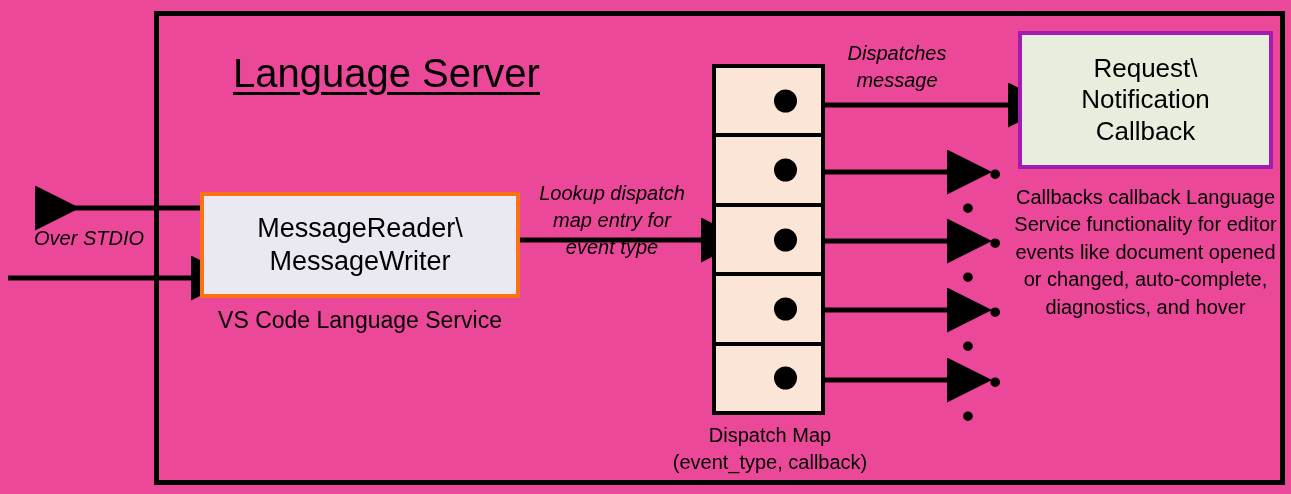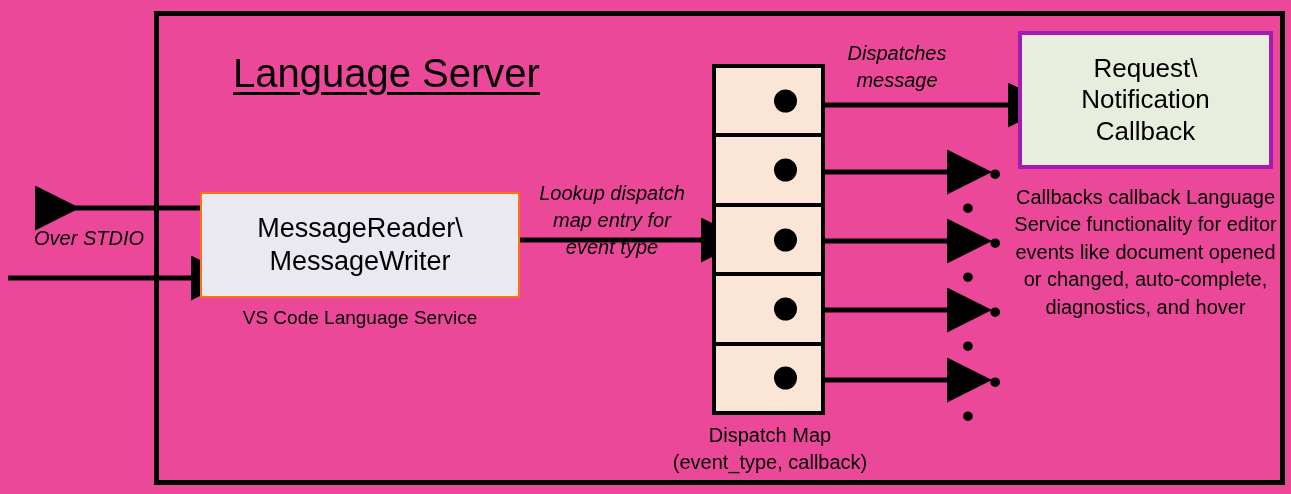--- a/index.html
+++ b/index.html
@@ -46,37 +46,37 @@
   }
 
   
   .msg-box {
     position: absolute;
     left: 200px;
     top: 192px;
     width: 320px;
     height: 106px;
     background: #eae9f2;
-    border: 2px solid #f97316;
+    border: 4px solid #f97316;
     box-sizing: border-box;
     display: flex;
     flex-direction: column;
     align-items: center;
     justify-content: center;
     font-size: 27px;
     line-height: 1.22;
     text-align: center;
   }
   .msg-caption {
     position: absolute;
     left: 200px;
     top: 305px;
     width: 320px;
     text-align: center;
-    font-size: 19px;
+    font-size: 23px;
     line-height: 1.33;
     white-space: nowrap;
   }
 
   
   .dispatch-table {
     position: absolute;
     left: 712px;
     top: 64px;
     width: 113px;

